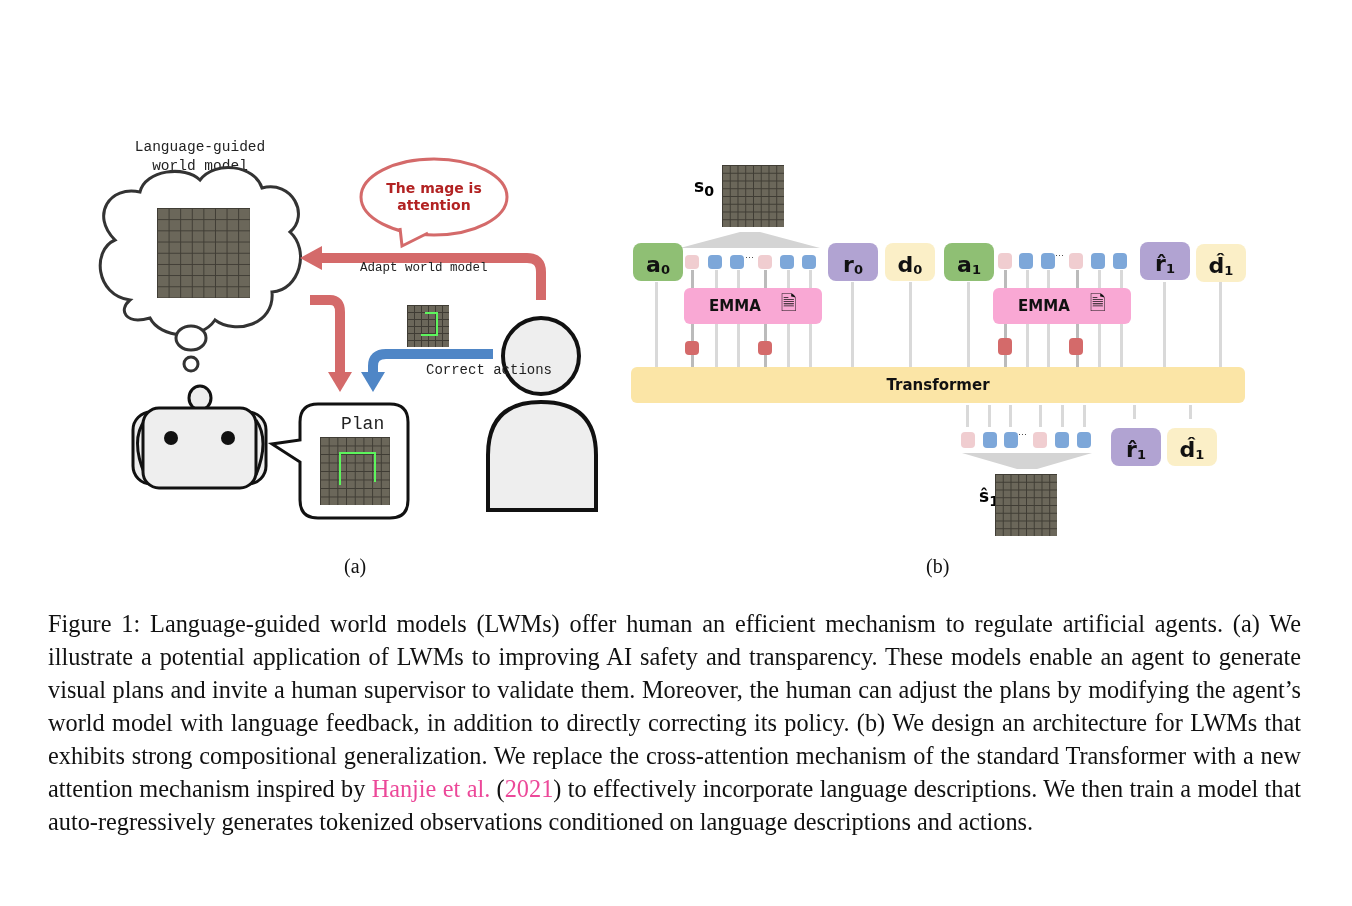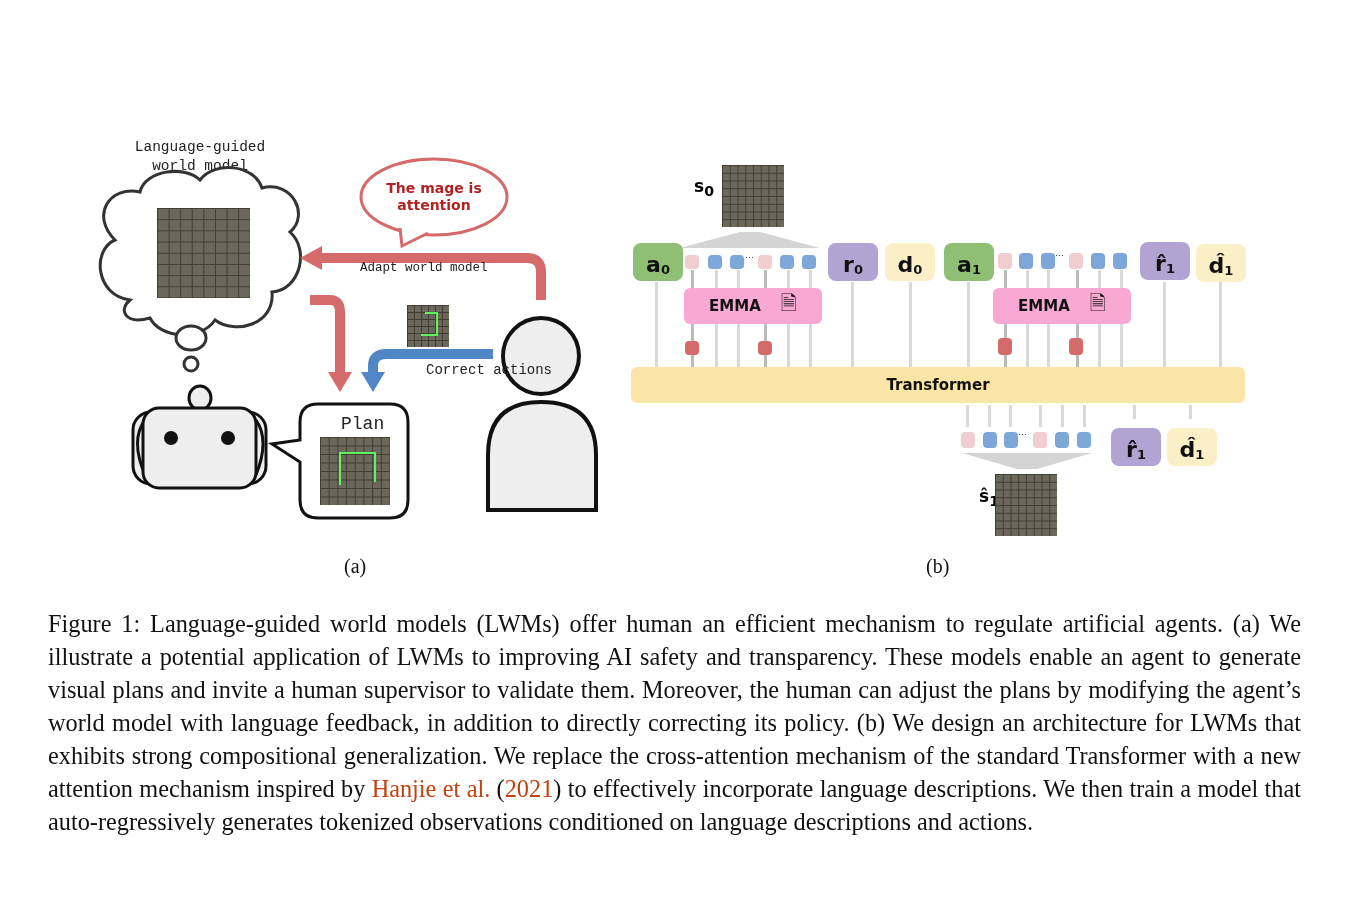--- a/index.html
+++ b/index.html
@@ -18,21 +18,21 @@
   .tok.blue{background:#7da7d9;}
   .tok.red{background:#d46a6a;}
   .bigtok{position:absolute;width:50px;height:38px;border-radius:8px;font-weight:bold;font-size:22px;display:flex;align-items:flex-end;justify-content:center;padding-bottom:4px;box-sizing:border-box;color:#111;font-family:"DejaVu Sans",sans-serif;}
   .bigtok sub{font-size:13px;}
   .green{background:#8fbf74;}
   .purple{background:#b1a3d2;}
   .cream{background:#fbefc7;}
   .emma{position:absolute;width:138px;height:36px;background:#f9a8d4;border-radius:6px;display:flex;align-items:center;justify-content:center;font-weight:bold;font-size:15px;color:#111;font-family:"DejaVu Sans",sans-serif;gap:20px;}
   .vline{position:absolute;width:3px;background:#d9d9d9;}
   .caption{position:absolute;left:48px;top:607px;width:1253px;font-family:"Liberation Serif",serif;font-size:24.3px;line-height:33px;color:#111;text-align:justify;}
-  .caption .link{color:#c2410c;margin-top:29px;}
+  .caption .link{color:#ec4899;margin-top:29px;}
 </style>
 </head>
 <body>
 
 <div>
   <div class="abs sans label-sm" style="left:120px;top:138px;width:160px;text-align:center;white-space:pre-line;line-height:19px;font-size:14.5px;">Language-guided
 world model</div>
 
   <svg class="abs" style="left:0;top:0" width="640" height="560">
 

